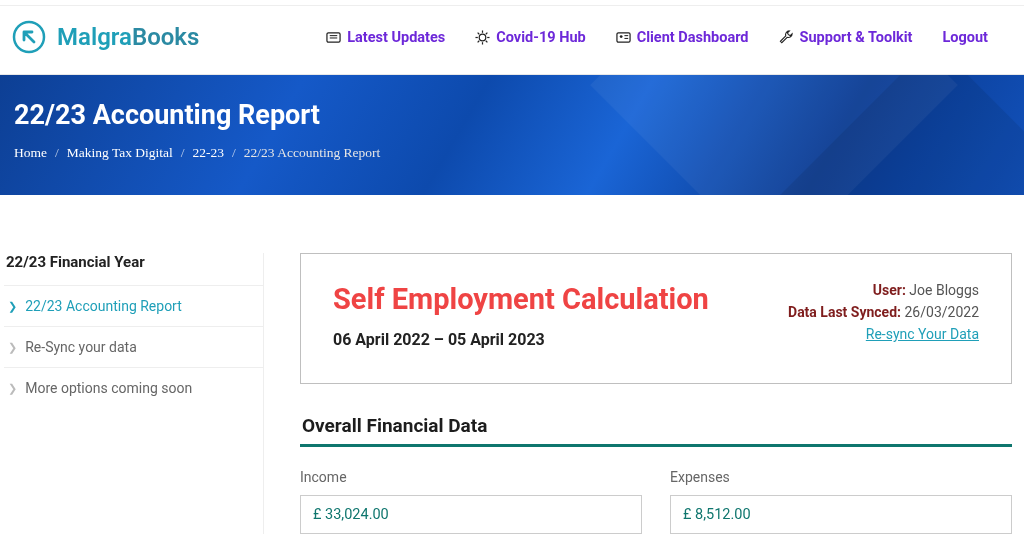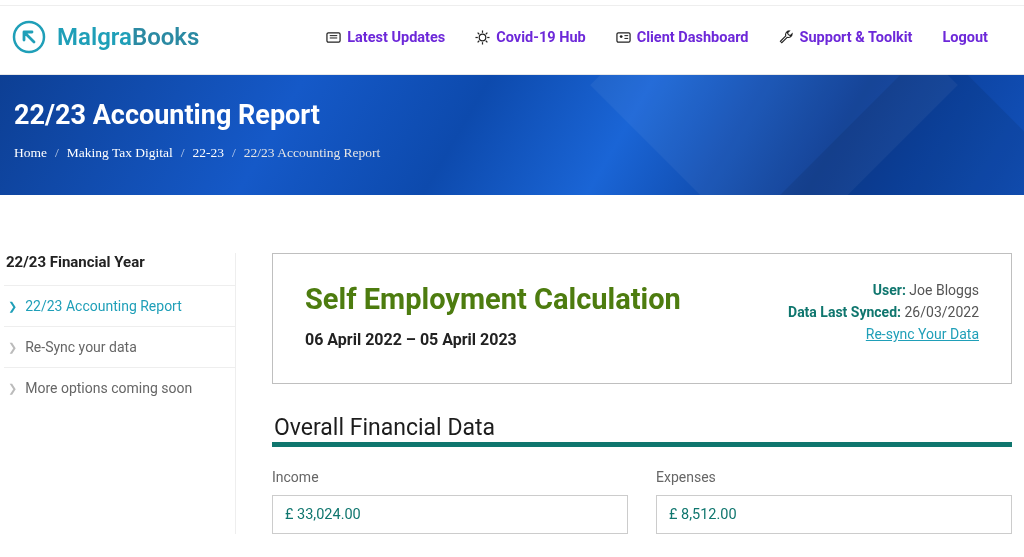--- a/index.html
+++ b/index.html
@@ -15,35 +15,35 @@
 .hero { height: 120px; background: linear-gradient(120deg,#0d3f94 0%,#1559c8 28%,#0d4aad 45%,#1a65d6 60%,#0a3b92 80%,#1252bc 100%); position: relative; overflow: hidden; color: #fff; padding: 24px 14px 0 14px; }
 .hero::before, .hero::after { content: ""; position: absolute; width: 260px; height: 260px; transform: rotate(45deg); background: rgba(255,255,255,0.05); }
 .hero::before { top: -120px; right: 120px; }
 .hero::after { bottom: -160px; right: -40px; background: rgba(0,0,0,0.08); }
 .hero h1 { font-size: 27px; font-weight: 700; margin-bottom: 14px; position: relative; z-index: 1; }
 .breadcrumb { display: flex; gap: 8px; font-size: 13.5px; position: relative; z-index: 1; font-family: Liberation Serif, serif; }
 .breadcrumb a { color: #fff; text-decoration: none; cursor: pointer; }
 .breadcrumb span.sep { color: rgba(255,255,255,0.7); }
 .breadcrumb span.current { color: #e6e6e6; }
 .content { display: flex; padding: 58px 12px 0 0; gap: 36px; }
-.sidebar { width: 236px; flex-shrink: 0; padding-left: 4px; border-right: 1px solid #eee; }
+.sidebar { width: 264px; flex-shrink: 0; padding-left: 4px; border-right: 1px solid #eee; }
 .sidebar h3 { font-size: 15px; font-weight: 700; color: #222; padding: 0 0 14px 2px; }
 .sidebar-item { display: flex; align-items: center; gap: 8px; padding: 12px 4px; border-top: 1px solid #eee; font-size: 14px; color: #666; cursor: pointer; }
 .sidebar-item.active span { color: #1f9fb8; }
 .chev { color: #bbb; font-size: 11px; }
 .main { flex: 1; }
 .card { border: 1px solid #bfbfbf; padding: 28px 32px 34px; display: flex; justify-content: space-between; gap: 24px; }
-.card-left h2 { font-size: 29px; font-weight: 700; color: #4d7c0f; margin-bottom: 14px; }
+.card-left h2 { font-size: 29px; font-weight: 700; color: #ef4444; margin-bottom: 14px; }
 .card-left .period { font-size: 16px; font-weight: 700; color: #222; }
 .card-right { text-align: right; font-size: 14px; color: #555; }
 .card-right div { margin-bottom: 6px; }
-.card-right strong { color: #0f766e; font-weight: 700; }
+.card-right strong { color: #7f1d1d; font-weight: 700; }
 .resync { color: #1f9fb8; text-decoration: underline; cursor: pointer; }
-.section-title { font-size: 23px; font-weight: 400; color: #1d1d1d; margin: 30px 0 1px 2px; }
-.fin-row { display: flex; gap: 28px; border-top: 5px solid #0f766e; padding-top: 22px; }
+.section-title { font-size: 19px; font-weight: 700; color: #1d1d1d; margin: 30px 0 7px 2px; }
+.fin-row { display: flex; gap: 28px; border-top: 3px solid #0f766e; padding-top: 22px; }
 .fin-col { flex: 1; }
 .fin-label { font-size: 14px; color: #666; margin-bottom: 10px; }
 .fin-box { border: 1px solid #ccc; padding: 10px 12px; font-size: 14.5px; color: #0f766e; background: #fff; }
 svg { display: block; }
 </style>
 </head>
 <body>
 
 <div class="topbar"></div>
 

